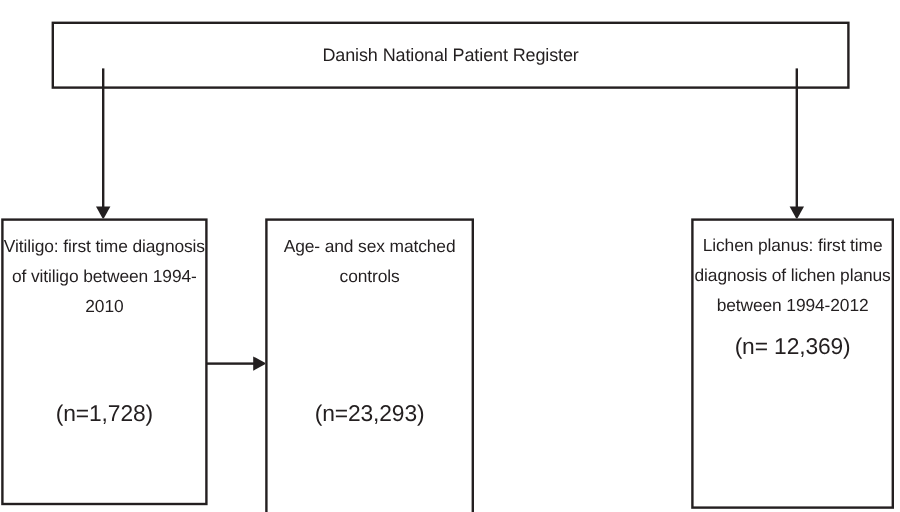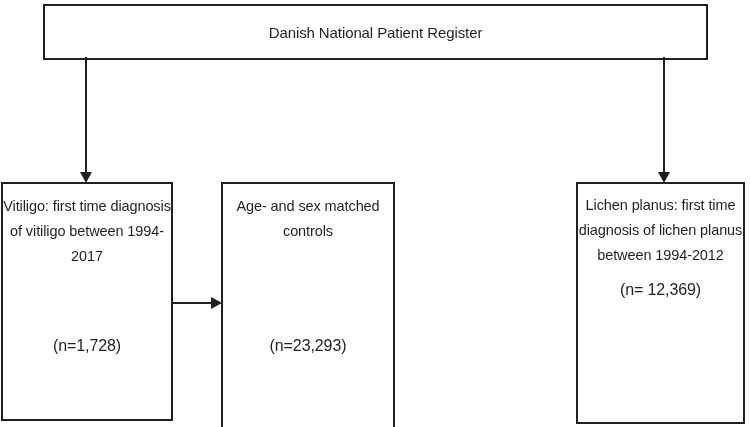--- a/index.html
+++ b/index.html
@@ -30,29 +30,29 @@
   .node-title {
     text-align: center;
     font-size: 14.5px;
     line-height: 25px;
     color: #231f20;
     white-space: pre-line;
     letter-spacing: -0.1px;
   }
   .node-count {
     text-align: center;
-    font-size: 16px;
+    font-size: 19px;
     line-height: 25px;
     color: #231f20;
     letter-spacing: -0.1px;
   }
   
   #root-box {
     left: 43px;
-    top: 4px;
+    top: 18px;
     width: 665px;
     height: 56px;
     justify-content: center;
   }
   #root-box .node-title {
     font-size: 15px;
   }
   
   #vitiligo-box {
     left: 1px;
@@ -130,21 +130,21 @@
     <div class="node-title">Danish National Patient Register</div>
   </div>
 
   <div class="connector v-line" id="edge-root-to-vitiligo-line"></div>
   <div class="arrow-down" id="edge-root-to-vitiligo-head"></div>
 
   <div class="connector v-line" id="edge-root-to-lichen-line"></div>
   <div class="arrow-down" id="edge-root-to-lichen-head"></div>
 
   <div class="node-box" id="vitiligo-box">
-    <div class="node-title">Vitiligo: first time diagnosis of vitiligo between 1994-2017</div>
+    <div class="node-title">Vitiligo: first time diagnosis of vitiligo between 1994-2010</div>
     <div class="node-count">(n=1,728)</div>
   </div>
 
   <div class="connector h-line" id="edge-vitiligo-to-controls-line"></div>
   <div class="arrow-right" id="edge-vitiligo-to-controls-head"></div>
 
   <div class="node-box" id="controls-box">
     <div class="node-title">Age- and sex matched controls</div>
     <div class="node-count">(n=23,293)</div>
   </div>

